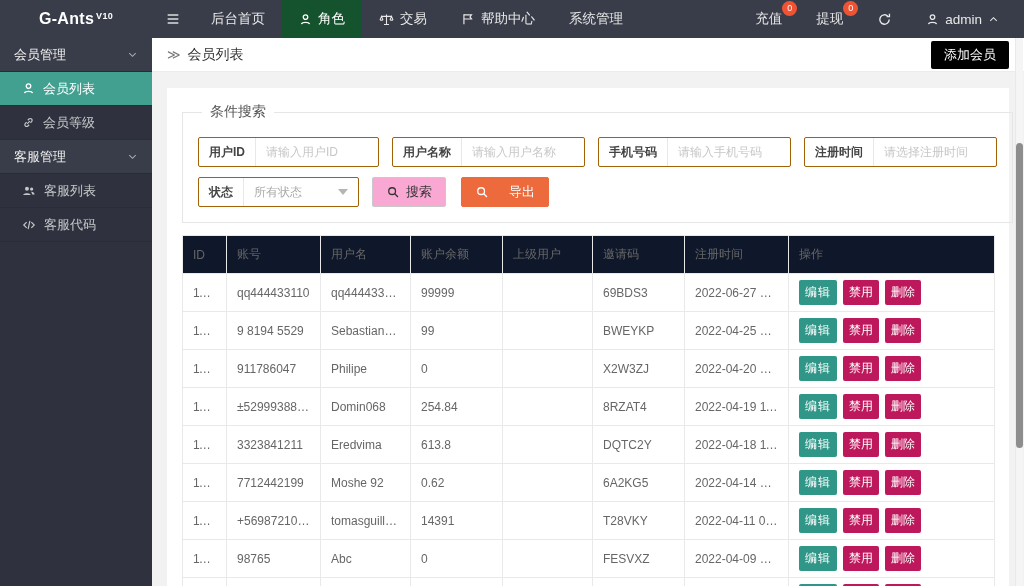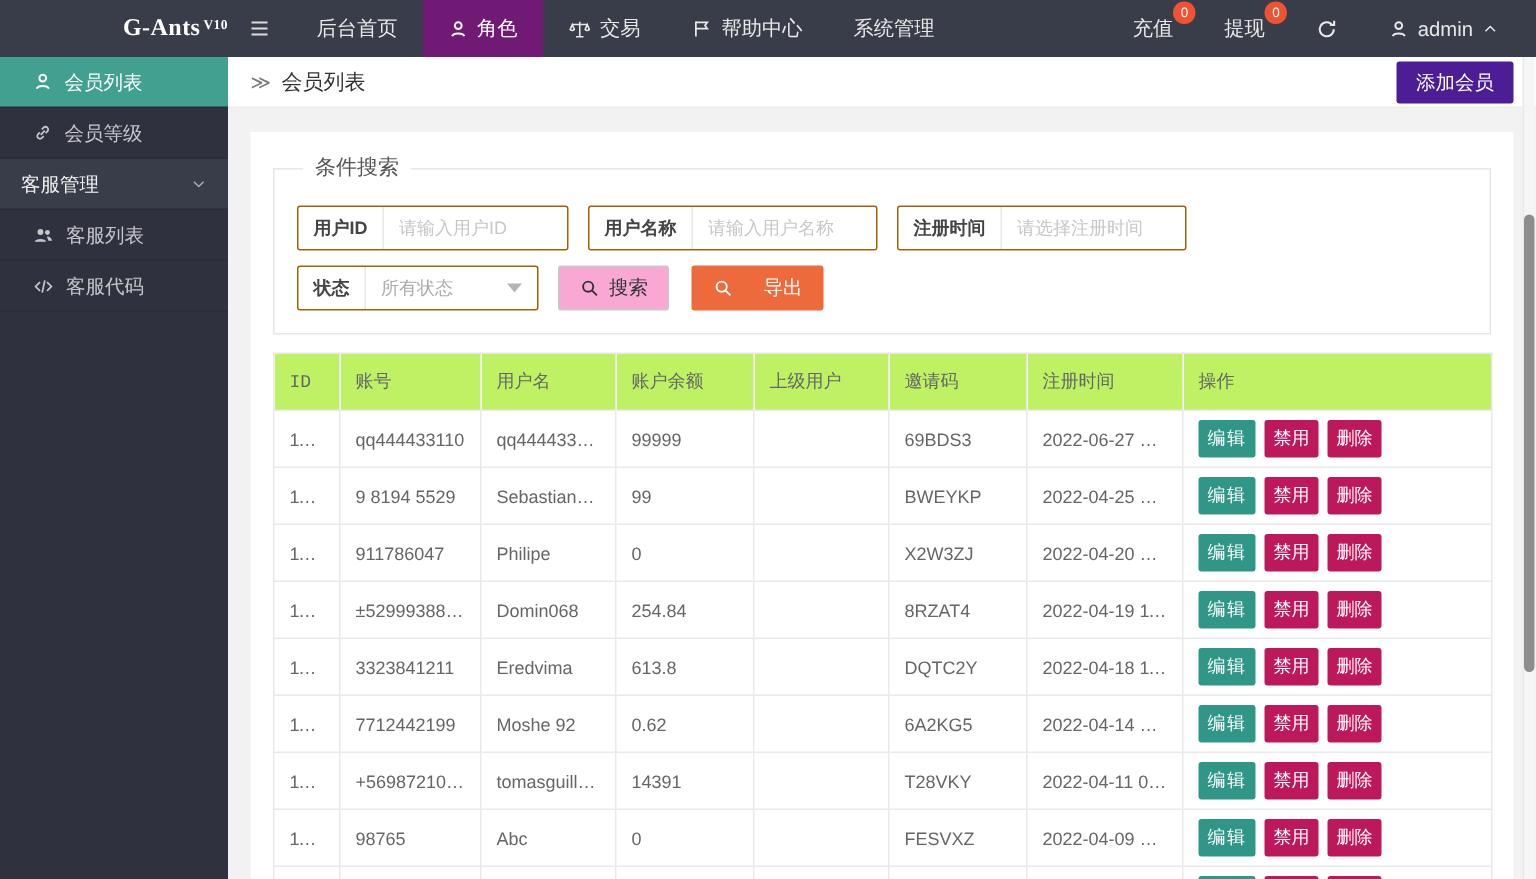--- a/index.html
+++ b/index.html
@@ -1,65 +1,65 @@
 <!DOCTYPE html>
 <html><head>
 <meta charset="utf-8">
 <style>
   * { box-sizing: border-box; margin: 0; padding: 0; }
   html,body { width:1024px; height:586px; overflow:hidden; }
   body { font-family:"Liberation Sans","DejaVu Sans",sans-serif; background:#f2f2f2; position:relative; font-size:13px; }
 
   
   .navbar { position:absolute; top:0; left:0; right:0; height:38px; background:#393d49; display:flex; align-items:stretch; color:#eee; z-index:20; }
-  .logo { width:152px; display:flex; align-items:center; justify-content:flex-end; color:#fff; font-size:16px; font-weight:bold; letter-spacing:.3px;font-family:Liberation Serif, serif; }
+  .logo { width:152px; display:flex; align-items:center; justify-content:center; color:#fff; font-size:16px; font-weight:bold; letter-spacing:.3px; }
   .logo sup { font-size:9px; font-weight:bold; margin-left:2px; transform:translateY(-3px); }
   .nav-toggle { width:42px; display:flex; align-items:center; justify-content:center; cursor:pointer; color:#ddd; }
   .nav-menu { display:flex; align-items:stretch; }
   .nav-item { display:flex; align-items:center; gap:6px; padding:0 17px; font-size:13.5px; color:#e8e8e8; cursor:pointer; white-space:nowrap; }
-  .nav-item.active { background:#701a75; color:#fff; }
+  .nav-item.active { background:#14532d; color:#fff; }
   .nav-right { margin-left:auto; display:flex; align-items:stretch; padding-right:8px; }
   .badge-anchor { position:relative; display:inline-block; }
   .badge { position:absolute; top:-9px; right:-15px; min-width:15px; height:15px; line-height:15px; padding:0 4px; background:#f05333; color:#fff; border-radius:8px; font-size:9px; text-align:center; }
   .icon { display:inline-flex; align-items:center; justify-content:center; line-height:0; }
 
   
   .sidebar { position:absolute; top:38px; left:0; bottom:0; width:152px; background:#2f323e; z-index:10; }
   .side-group { height:34px; display:flex; align-items:center; justify-content:space-between; padding:0 14px; background:#393d49; color:#f2f2f2; font-size:13px; cursor:pointer; border-bottom:1px solid #292c36; }
   .side-group .icon { color:#aab; }
   .side-item { height:34px; display:flex; align-items:center; gap:8px; padding-left:22px; color:rgba(255,255,255,.72); font-size:13px; cursor:pointer; border-bottom:1px solid #2a2d37; }
   .side-item.active { background:#42a091; color:#fff; }
 
   
   .main { position:absolute; top:38px; left:152px; right:0; bottom:0; background:#f2f2f2; display:flex; flex-direction:column; }
   .breadcrumb-bar { height:34px; flex:none; background:#fff; border-bottom:1px solid #ececec; display:flex; align-items:center; justify-content:space-between; padding:0 15px; }
   .breadcrumb { display:flex; align-items:center; gap:7px; font-size:14px; color:#333; }
   .bc-arrow { color:#777; font-size:13px; }
-  .add-btn { background:#4c1d95; color:#fff; border:none; height:28px; padding:0 13px; font-size:13px; border-radius:2px; cursor:pointer; }
+  .add-btn { background:#000000; color:#fff; border:none; height:28px; padding:0 13px; font-size:13px; border-radius:2px; cursor:pointer; }
   .content { flex:1; padding:16px 15px 0; overflow:hidden; }
   .card { background:#fff; height:100%; padding:15px 15px 0; }
 
   
   fieldset.search { border:1px solid #e6e6e6; padding:6px 15px 15px; }
   fieldset.search legend { font-size:14px; color:#555; padding:0 8px; margin-left:4px; }
   .search-row { display:flex; align-items:center; gap:13px; margin-top:10px; }
   .input-group { display:flex; align-items:stretch; height:30px; border:1px solid #a16207; background:#fff; border-radius:2px; }
   .ig-label { display:flex; align-items:center; padding:0 10px; font-size:12px; font-weight:bold; color:#444; border-right:1px solid #e8e8e8; white-space:nowrap; }
   .ig-input { border:none; outline:none; padding:0 10px; font-size:12px; color:#666; width:122px; background:transparent; }
   .ig-input::placeholder { color:#c7c7c7; }
   .status-select { display:flex; align-items:center; justify-content:space-between; width:114px; padding:0 10px; font-size:12px; color:#aaa; cursor:pointer; }
   .caret { width:0; height:0; border-left:5px solid transparent; border-right:5px solid transparent; border-top:6px solid #b5b5b5; }
   .btn { height:30px; display:inline-flex; align-items:center; gap:6px; padding:0 13px; font-size:13px; border-radius:2px; cursor:pointer; }
   .btn-search { background:#f9a8d4; border:1px solid #c9c9c9; color:#333; }
   .btn-export { background:#ec6a3c; border:1px solid #ec6a3c; color:#fff; margin-left:2px;gap:20px; }
 
   
   table.member { width:100%; margin-top:12px; border-collapse:collapse; table-layout:fixed; font-size:12px; color:#666; }
   table.member th, table.member td { border:1px solid #e9e9e9; height:38px; padding:0 10px; text-align:left; font-weight:normal; white-space:nowrap; overflow:hidden; text-overflow:ellipsis; }
-  table.member thead th { background:#bef264; color:#666;font-family:Liberation Mono, monospace; }
+  table.member thead th { background:#0f172a; color:#666; }
   .act-btn { border:none; color:#fff; font-size:12px; padding:4px 6px; border-radius:2px; margin-right:6px; cursor:pointer; letter-spacing:1px; }
   .act-edit { background:#2f9688; }
   .act-danger { background:#be185d; letter-spacing:0; }
 
   
   .scroll-track { position:absolute; top:38px; right:1px; bottom:0; width:8px; background:#f5f5f5; border-left:1px solid #e9e9e9; z-index:30; }
   .scroll-thumb { position:absolute; top:105px; height:305px; left:0; width:7px; background:#8d8d8d; border-radius:4px; cursor:pointer; }
 </style>
 </head>
 <body>
@@ -138,20 +138,28 @@
         <span class="icon">
           <svg viewBox="0 0 24 24" width="11" height="11" fill="none" stroke="currentColor" stroke-width="2.2">
             <path d="M5 15l7-7 7 7"></path>
           </svg>
         </span>
       </div>
     </div>
 </header>
 
 <aside class="sidebar" id="sidebarEl">
+    <div class="side-group">
+      <span>会员管理</span>
+      <span class="icon">
+        <svg viewBox="0 0 24 24" width="11" height="11" fill="none" stroke="currentColor" stroke-width="2.2">
+          <path d="M5 9l7 7 7-7"></path>
+        </svg>
+      </span>
+    </div>
     <div class="side-item active">
       <span class="icon">
         <svg viewBox="0 0 24 24" width="13" height="13" fill="none" stroke="currentColor" stroke-width="2.4">
           <circle cx="12" cy="7.5" r="4.2"></circle>
           <path d="M4.5 20.5c1.6-4.5 13.4-4.5 15 0"></path>
         </svg>
       </span>
       <span>会员列表</span>
     </div>
     <div class="side-item">
@@ -210,20 +218,24 @@
       <fieldset class="search">
         <legend>条件搜索</legend>
         <div class="search-row" id="searchRow1">
             <div class="input-group">
               <span class="ig-label">用户ID</span>
               <input class="ig-input" type="text" placeholder="请输入用户ID" style="">
             </div>
             <div class="input-group">
               <span class="ig-label">用户名称</span>
               <input class="ig-input" type="text" placeholder="请输入用户名称" style="">
+            </div>
+            <div class="input-group">
+              <span class="ig-label">手机号码</span>
+              <input class="ig-input" type="text" placeholder="请输入手机号码" style="">
             </div>
             <div class="input-group">
               <span class="ig-label">注册时间</span>
               <input class="ig-input" type="text" placeholder="请选择注册时间" style="">
             </div>
           </div>
         <div class="search-row">
           <div class="input-group">
             <span class="ig-label">状态</span>
             <span class="status-select">

